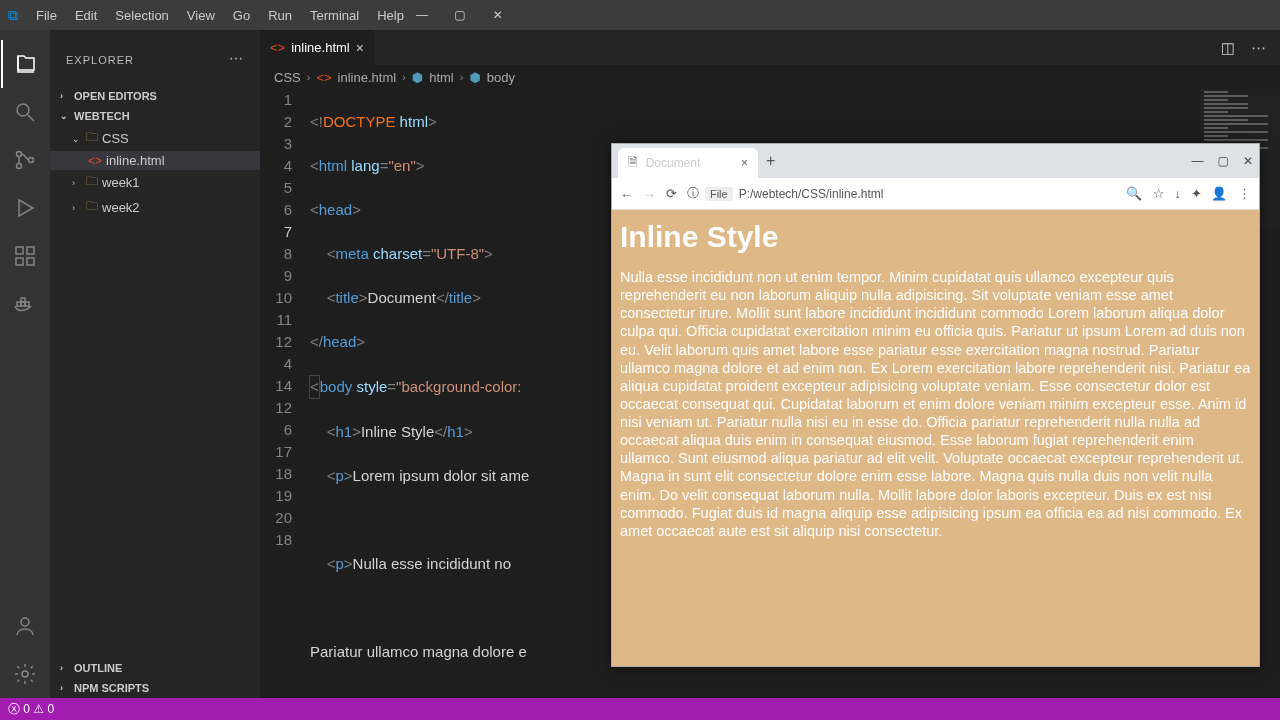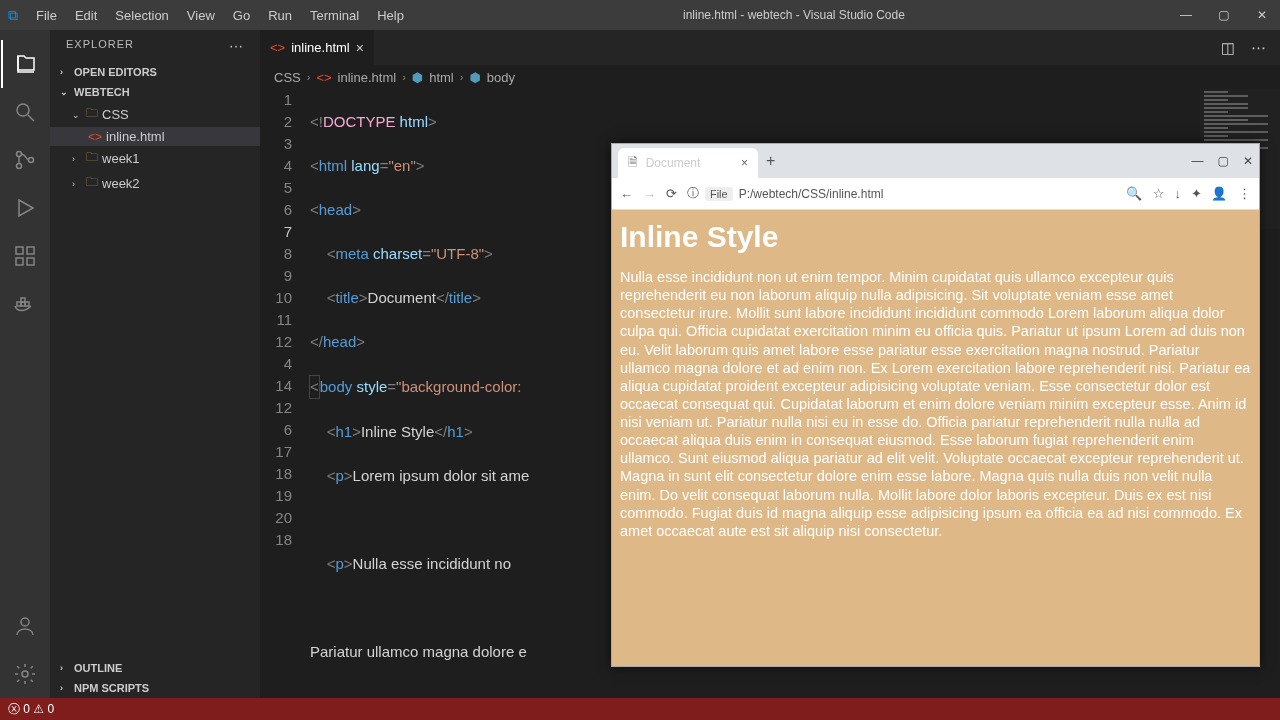--- a/index.html
+++ b/index.html
@@ -16,21 +16,21 @@
 
 
 .activitybar { position: absolute; left: 0; top: 30px; bottom: 22px; width: 50px; background: #333333; display: flex; flex-direction: column; align-items: center; padding-top: 10px; }
 .act-icon { width: 48px; height: 48px; display: flex; align-items: center; justify-content: center; color: #858585; cursor: pointer; }
 .act-icon.active { border-left: 2px solid #fff; color: #fff; }
 .act-spacer { flex: 1; }
 .act-icon svg { width: 24px; height: 24px; }
 
 
 .sidebar { position: absolute; left: 50px; top: 30px; bottom: 22px; width: 210px; background: #252526; }
-.sidebar-header { display: flex; justify-content: space-between; align-items: flex-start; padding: 8px 16px; font-size: 11px; letter-spacing: 1px; color: #bbb; }
+.sidebar-header { display: flex; justify-content: space-between; align-items: flex-end; padding: 20px 16px; font-size: 11px; letter-spacing: 1px; color: #bbb; }
 .sidebar-header .dots { font-size: 14px; }
 .sb-section { padding: 4px 10px; font-size: 11px; font-weight: bold; color: #ccc; cursor: pointer; display: flex; align-items: center; gap: 4px; }
 .sb-section .chev { font-size: 9px; display: inline-block; width: 10px; }
 .tree { font-size: 13px; }
 .tree-item { padding: 2px 0 2px 22px; display: flex; align-items: center; gap: 4px; cursor: pointer; }
 .tree-item.folder { padding-left: 22px; }
 .tree-item.file { padding-left: 38px; }
 .tree-item.selected { background: #37373d; }
 .tree-item .chev { font-size: 9px; width: 10px; }
 .folder-icon { color: #c09553; font-size: 12px; }
@@ -52,33 +52,33 @@
 .bc-icon.blue { color: #519aba; }
 
 
 .editor { position: absolute; left: 260px; right: 0; top: 89px; bottom: 22px; background: #1e1e1e; display: flex; font-family: Consolas, monospace; font-size: 15px; line-height: 22px; overflow: hidden; }
 .gutter { width: 50px; text-align: right; padding-right: 18px; color: #858585; }
 .code { flex: 1; color: #d4d4d4; white-space: pre; }
 .tk-grey { color: #808080; }
 .tk-blue { color: #569cd6; }
 .tk-lb { color: #9cdcfe; }
 .tk-str { color: #ce9178; }
-.tk-doc { color: #f9a8d4; }
+.tk-doc { color: #f97316; }
 .tk-txt { color: #d4d4d4; }
 .hl { border: 1px solid #444; display: inline-block; margin-left: -1px; }
 
 
 .minimap { position: absolute; right: 0; top: 89px; width: 80px; height: 140px; background: #232323; opacity: 0.6; }
 .mm-line { height: 2px; background: #888; margin: 2px 4px; }
 .mm-line.short { width: 30%; }
 .mm-line.med { width: 55%; }
 .mm-line.long { width: 80%; }
 
 
-.statusbar { position: absolute; left: 0; right: 0; bottom: 0; height: 22px; background: #7f1d1d; display: flex; align-items: center; font-size: 12px; color: #fff; padding: 0 8px; }
+.statusbar { position: absolute; left: 0; right: 0; bottom: 0; height: 22px; background: #a21caf; display: flex; align-items: center; font-size: 12px; color: #fff; padding: 0 8px; }
 .statusbar .sb-left { display: flex; gap: 10px; }
 .statusbar .sb-right { margin-left: auto; display: flex; gap: 14px; }
 .statusbar span { cursor: pointer; }
 
 
 .browser { position: absolute; left: 611px; top: 143px; width: 649px; height: 524px; background: #fff; box-shadow: 0 0 12px rgba(0,0,0,0.6); border: 1px solid #aaa; display: flex; flex-direction: column; }
 .bw-tabs { height: 34px; background: #dee1e6; display: flex; align-items: center; padding: 0 6px; }
 .bw-tab { background: #fff; height: 30px; margin-top: 4px; border-radius: 6px 6px 0 0; display: flex; align-items: center; padding: 0 10px; font-size: 12px; gap: 8px; min-width: 140px; }
 .bw-tab-icon { font-size: 12px; color: #666; }
 .bw-tab-close { color: #666; cursor: pointer; }
@@ -103,21 +103,20 @@
   <div class="menu">
     <span>File</span>
     <span>Edit</span>
     <span>Selection</span>
     <span>View</span>
     <span>Go</span>
     <span>Run</span>
     <span>Terminal</span>
     <span>Help</span>
   </div>
-  <div class="title">inline.html - webtech - Visual Studio Code</div>
   <div class="wincontrols">
     <span>―</span>
     <span>▢</span>
     <span>✕</span>
   </div>
 </div>
 
 <div class="activitybar">
   <div class="act-icon active">
       <svg viewBox="0 0 24 24" fill="none" stroke="currentColor" stroke-width="1.5">

